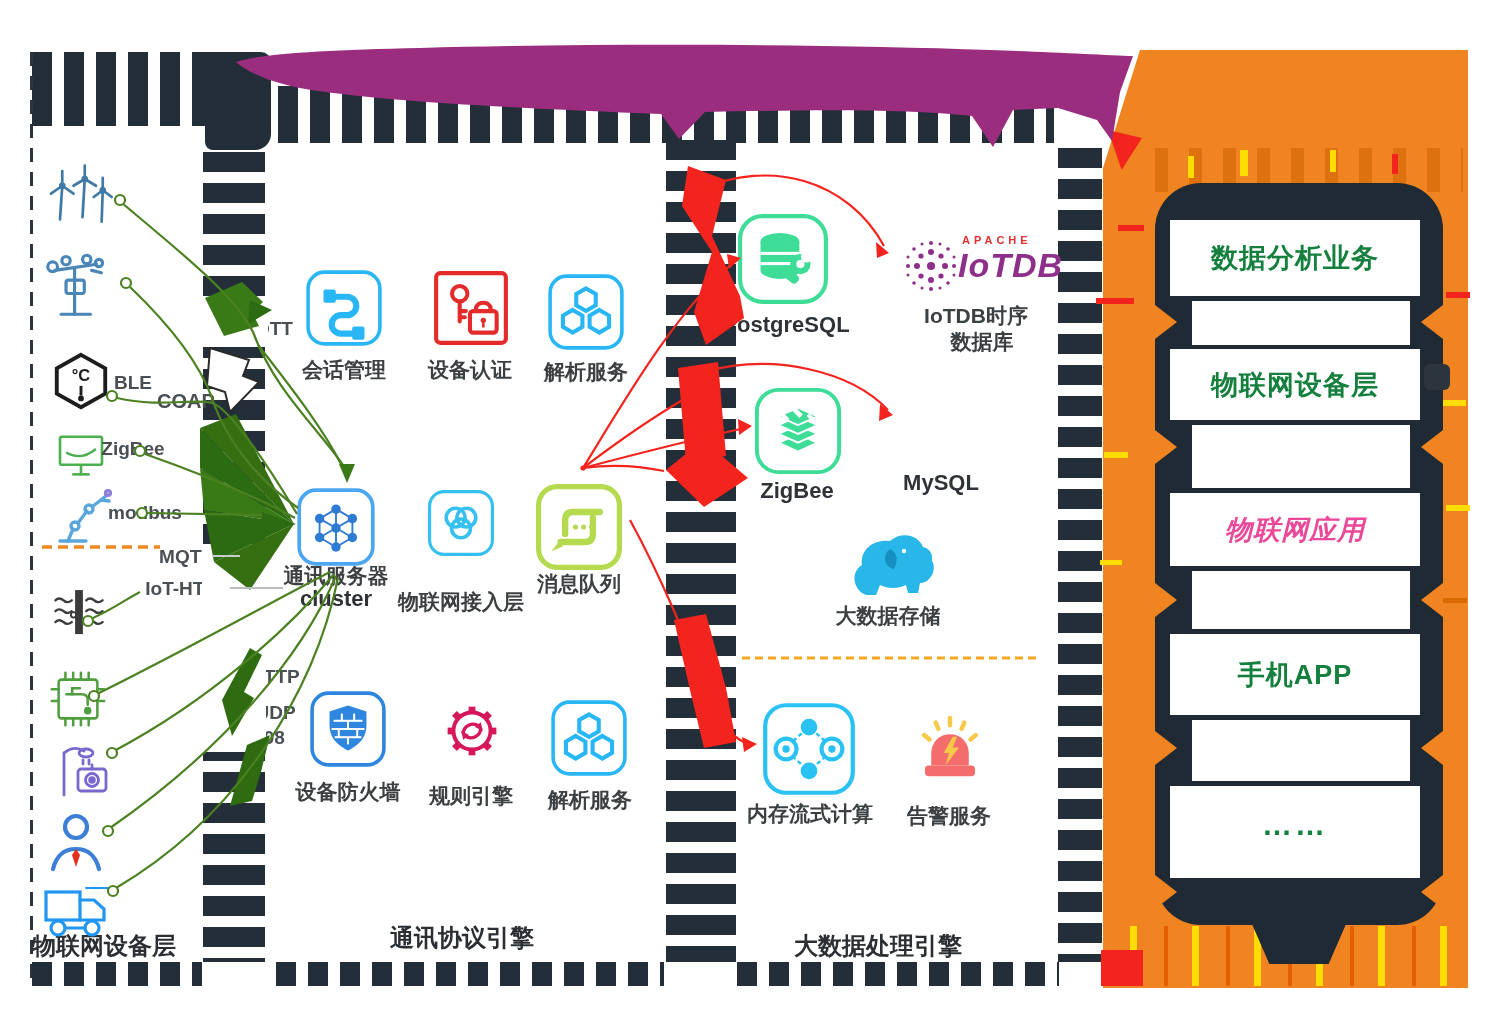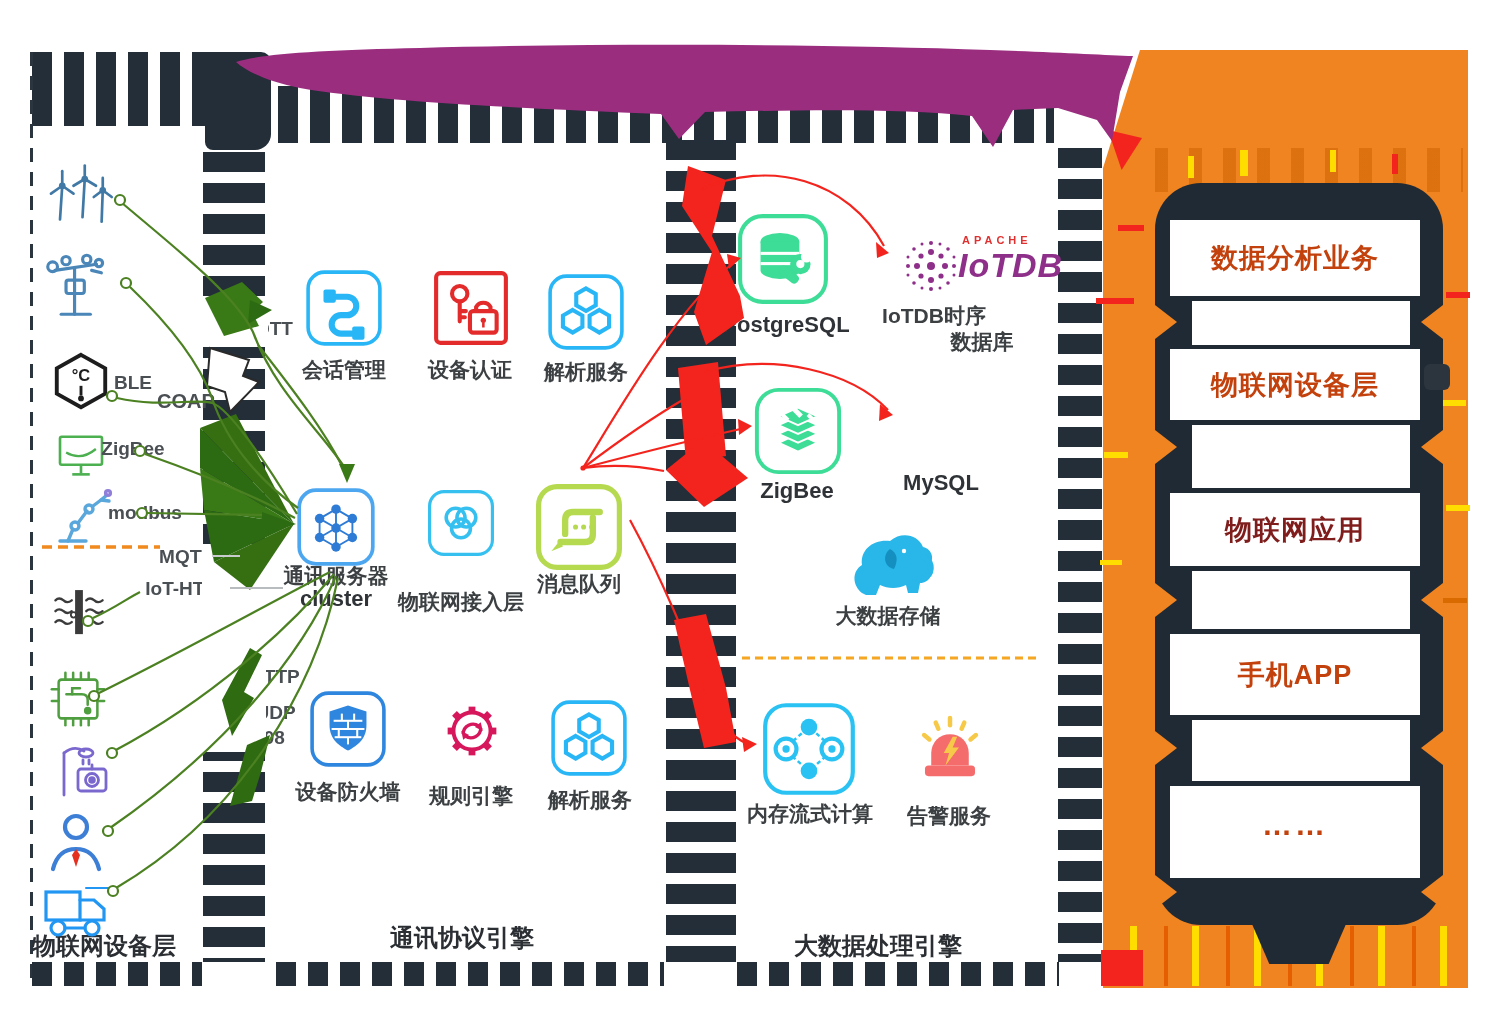--- a/index.html
+++ b/index.html
@@ -27,22 +27,22 @@
   .botbars{background:
      repeating-linear-gradient(90deg,#f08421 0 24px,#ffdd00 24px 31px,#f08421 31px 58px,#e55f00 58px 62px);}
   .tick{position:absolute;}
   
   .phone{background:#1f2a35;border-radius:46px;}
   .knob{background:#2c353d;border-radius:6px;}
   .chin{background:#1f2a35;clip-path:polygon(4% 0,96% 0,78% 100%,22% 100%);}
   .wedgeL{width:22px;height:34px;background:#f08421;clip-path:polygon(0 0,100% 50%,0 100%);}
   .wedgeR{width:22px;height:34px;background:#f08421;clip-path:polygon(100% 0,0 50%,100% 100%);}
   .approw{position:absolute;background:#fff;display:flex;align-items:center;justify-content:center;}
-  .approw .t{font-weight:700;font-size:27px;color:#c2410c;letter-spacing:1px;}
-  .approw .t.purple{color:#7f1d1d;}
+  .approw .t{font-weight:700;font-size:27px;color:#15803d;letter-spacing:1px;}
+  .approw .t.purple{color:#ec4899;font-style:italic;}
   .approw .t.dots{font-size:30px;letter-spacing:3px;transform:translateY(-7px);}
   .icon{position:absolute;}
   svg{display:block;}
   #overlay{position:absolute;left:0;top:0;z-index:60;pointer-events:none;}
   .z40{z-index:40;} .z45{z-index:45;} .z46{z-index:46;} .z47{z-index:47;} .z50{z-index:50;} .z30{z-index:30;}
 </style>
 </head>
 <body>
 
 <div class="canvas">
@@ -456,21 +456,21 @@
   <div class="lbl" style="left:586px;top:358px;">解析服务</div>
   <div class="lbl" style="left:336px;top:562px;">通讯服务器</div>
   <div class="lbl latin" style="left:336px;top:586px;">cluster</div>
   <div class="lbl" style="left:461px;top:588px;">物联网接入层</div>
   <div class="lbl" style="left:579px;top:570px;">消息队列</div>
   <div class="lbl" style="left:348px;top:778px;">设备防火墙</div>
   <div class="lbl" style="left:471px;top:782px;">规则引擎</div>
   <div class="lbl" style="left:590px;top:786px;">解析服务</div>
 
   <div class="lbl latin" style="left:786px;top:312px;">PostgreSQL</div>
-  <div class="lbl" style="left:934px;top:302px;">IoTDB时序</div>
+  <div class="lbl" style="left:976px;top:302px;">IoTDB时序</div>
   <div class="lbl" style="left:982px;top:328px;">数据库</div>
   <div class="lbl latin" style="left:797px;top:478px;">ZigBee</div>
   <div class="lbl latin" style="left:941px;top:470px;">MySQL</div>
   <div class="lbl" style="left:888px;top:602px;">大数据存储</div>
   <div class="lbl" style="left:810px;top:800px;">内存流式计算</div>
   <div class="lbl" style="left:949px;top:802px;">告警服务</div>
 
   <div class="lbl big" style="left:104px;top:930px;">物联网设备层</div>
   <div class="lbl big" style="left:462px;top:922px;">通讯协议引擎</div>
   <div class="lbl big" style="left:878px;top:930px;">大数据处理引擎</div>

